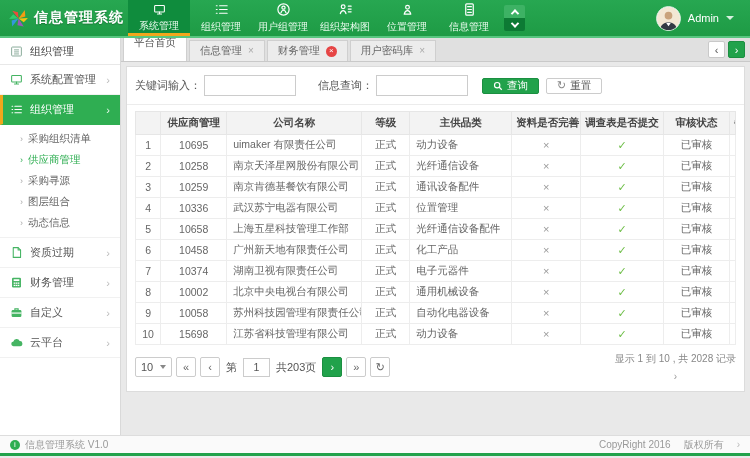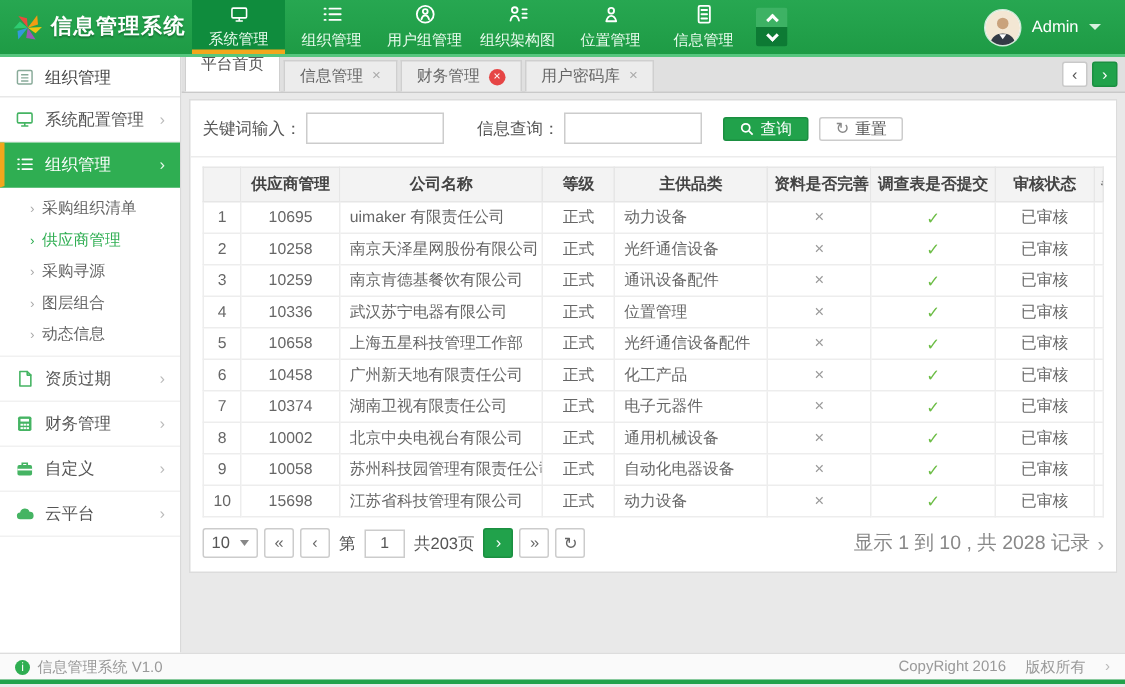--- a/index.html
+++ b/index.html
@@ -90,21 +90,21 @@
   
   .pager { display:flex; align-items:center; gap:4px; padding:7px 8px 9px; }
   .psel { width:37px; height:20px; border:1px solid #ccc; border-radius:2px; display:flex;
     align-items:center; justify-content:space-between; padding:0 5px; background:#fff; color:#555; cursor:pointer; }
   .psel .caret { width:0; height:0; border-left:3px solid transparent; border-right:3px solid transparent; border-top:4px solid #888; }
   .pbtn { min-width:20px; height:20px; border:1px solid #ccc; border-radius:2px; background:#fff;
     display:flex; align-items:center; justify-content:center; color:#666; cursor:pointer; font-size:11px; }
   .pbtn.green { background:#21a24b; border-color:#1b8f41; color:#fff; }
   .pinput { width:27px; height:19px; border:1px solid #ccc; text-align:center; font-size:10.5px; color:#555; }
   .plabel { color:#555; margin:0 2px; }
-  .psummary { margin-left:auto; color:#888; font-size:13px; display:flex; align-items:center; gap:5px; }
+  .psummary { margin-left:auto; color:#888; font-size:10px; display:flex; align-items:center; gap:5px;flex-direction:column; }
   .psummary .more { color:#999; cursor:pointer; }
   
   .footer { height:18px; background:#fafafa; border-top:1px solid #ddd; display:flex;
     align-items:center; padding:0 10px; color:#999; font-size:10px; }
   .footer .ficon { width:10px; height:10px; border-radius:50%; background:#2fae52; color:#fff;
     font-size:8px; display:flex; align-items:center; justify-content:center; margin-right:5px; line-height:1; }
   .footer .right { margin-left:auto; display:flex; gap:13px; align-items:center; }
   .footer-bar { height:3px; background:#21a24b; }
   .icon-stroke { fill:none; stroke:#fff; stroke-width:1.3; stroke-linecap:round; stroke-linejoin:round; }
   .icon-green { fill:none; stroke:#45b463; stroke-width:1.3; stroke-linecap:round; stroke-linejoin:round; }

